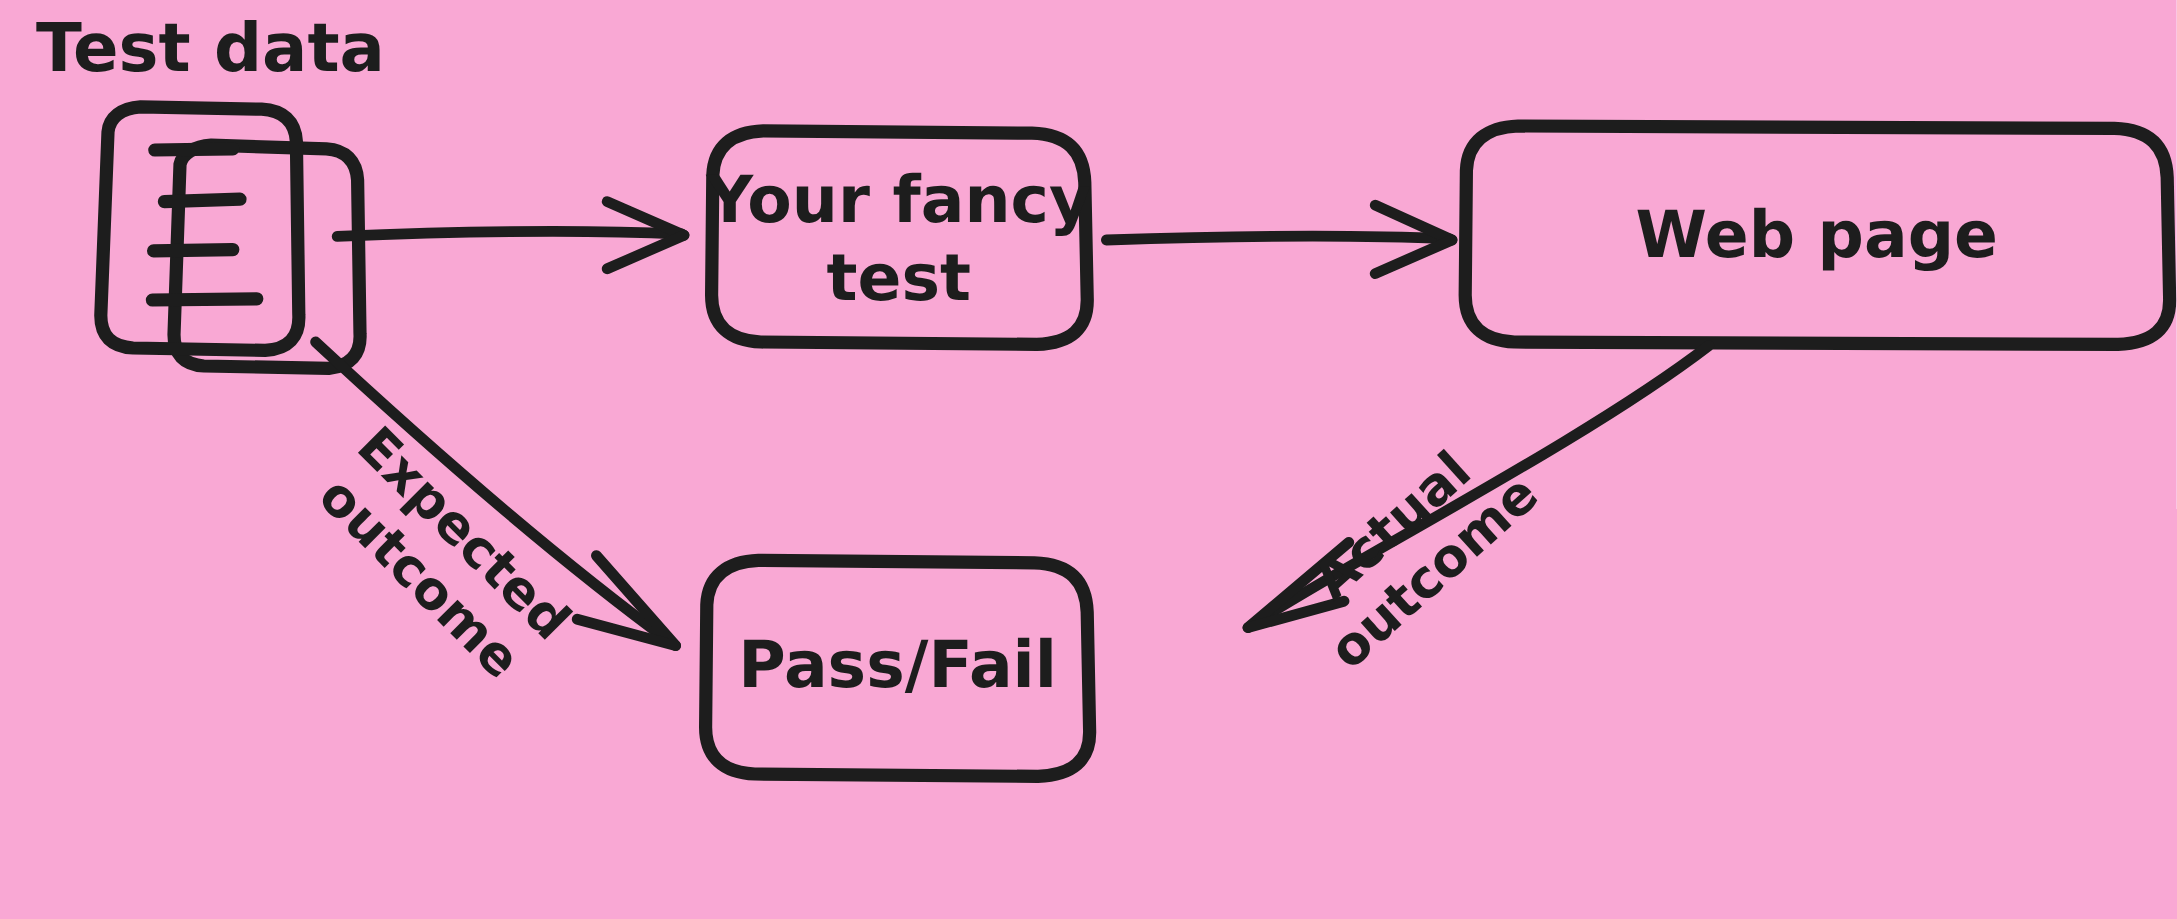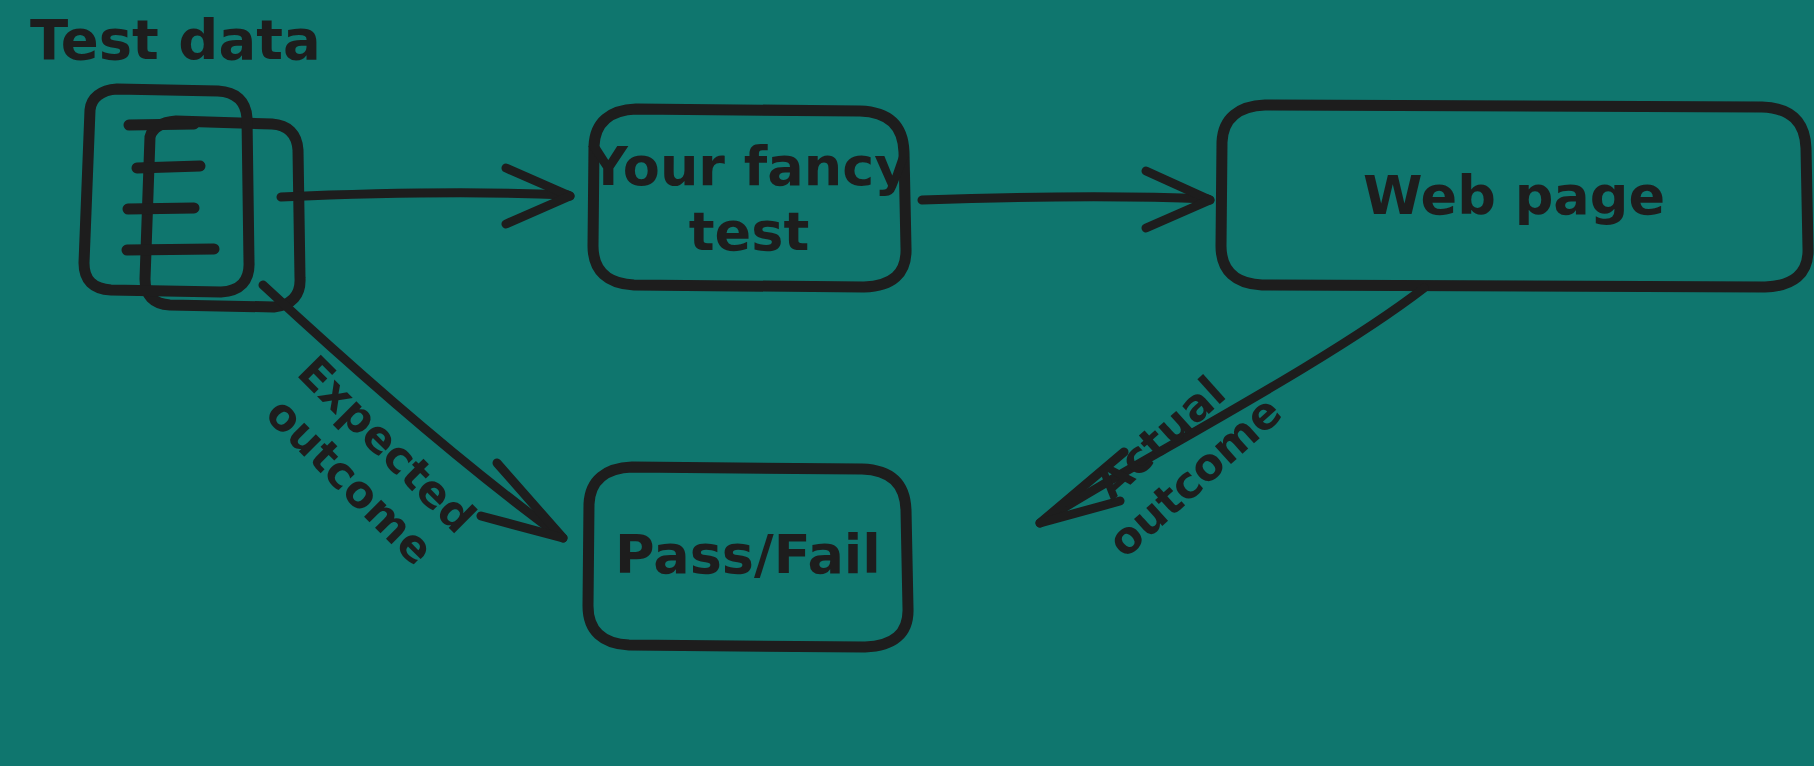--- a/index.html
+++ b/index.html
@@ -7,21 +7,21 @@
     padding: 0;
     background: #ffffff;
   }
   body {
     font-family: "DejaVu Sans", sans-serif;
   }
   #diagram-root {
     position: relative;
     width: 1814px;
     height: 766px;
-    background: #0f766e;
+    background: #f9a8d4;
     overflow: hidden;
   }
   #diagram-svg {
     position: absolute;
     top: 0;
     left: 0;
     width: 1814px;
     height: 766px;
     display: block;
   }

